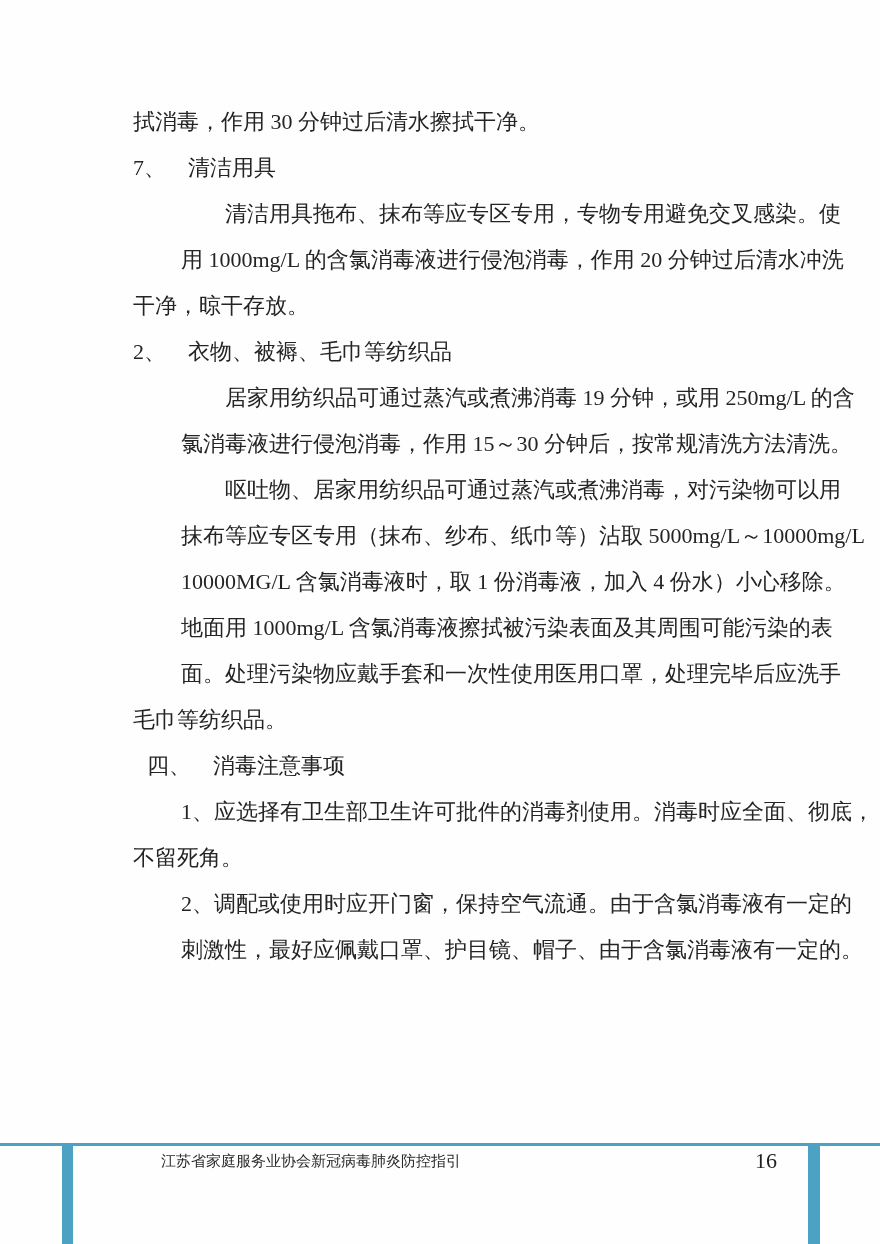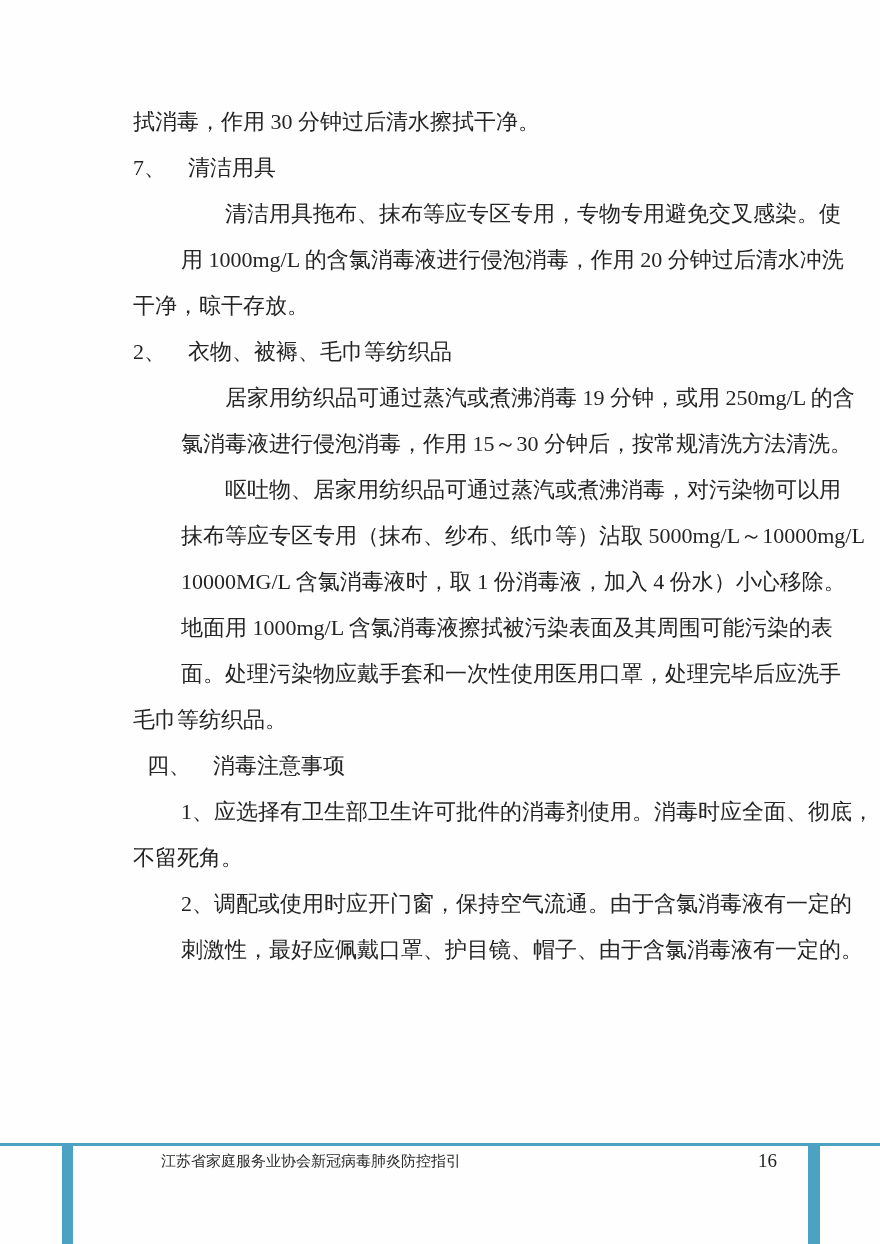--- a/index.html
+++ b/index.html
@@ -66,21 +66,21 @@
     justify-content: space-between;
     align-items: center;
     margin-left: 28px;
   }
   .footer .doc-title {
     font-size: 15px;
     line-height: 22px;
     color: #2b2b2b;
   }
   .footer .page-number {
-    font-size: 19px;
+    font-size: 22px;
     line-height: 22px;
     color: #1f1f1f;
     padding-right: 8px;
   }
 </style>
 </head>
 <body>
 
 <div class="page">
 

